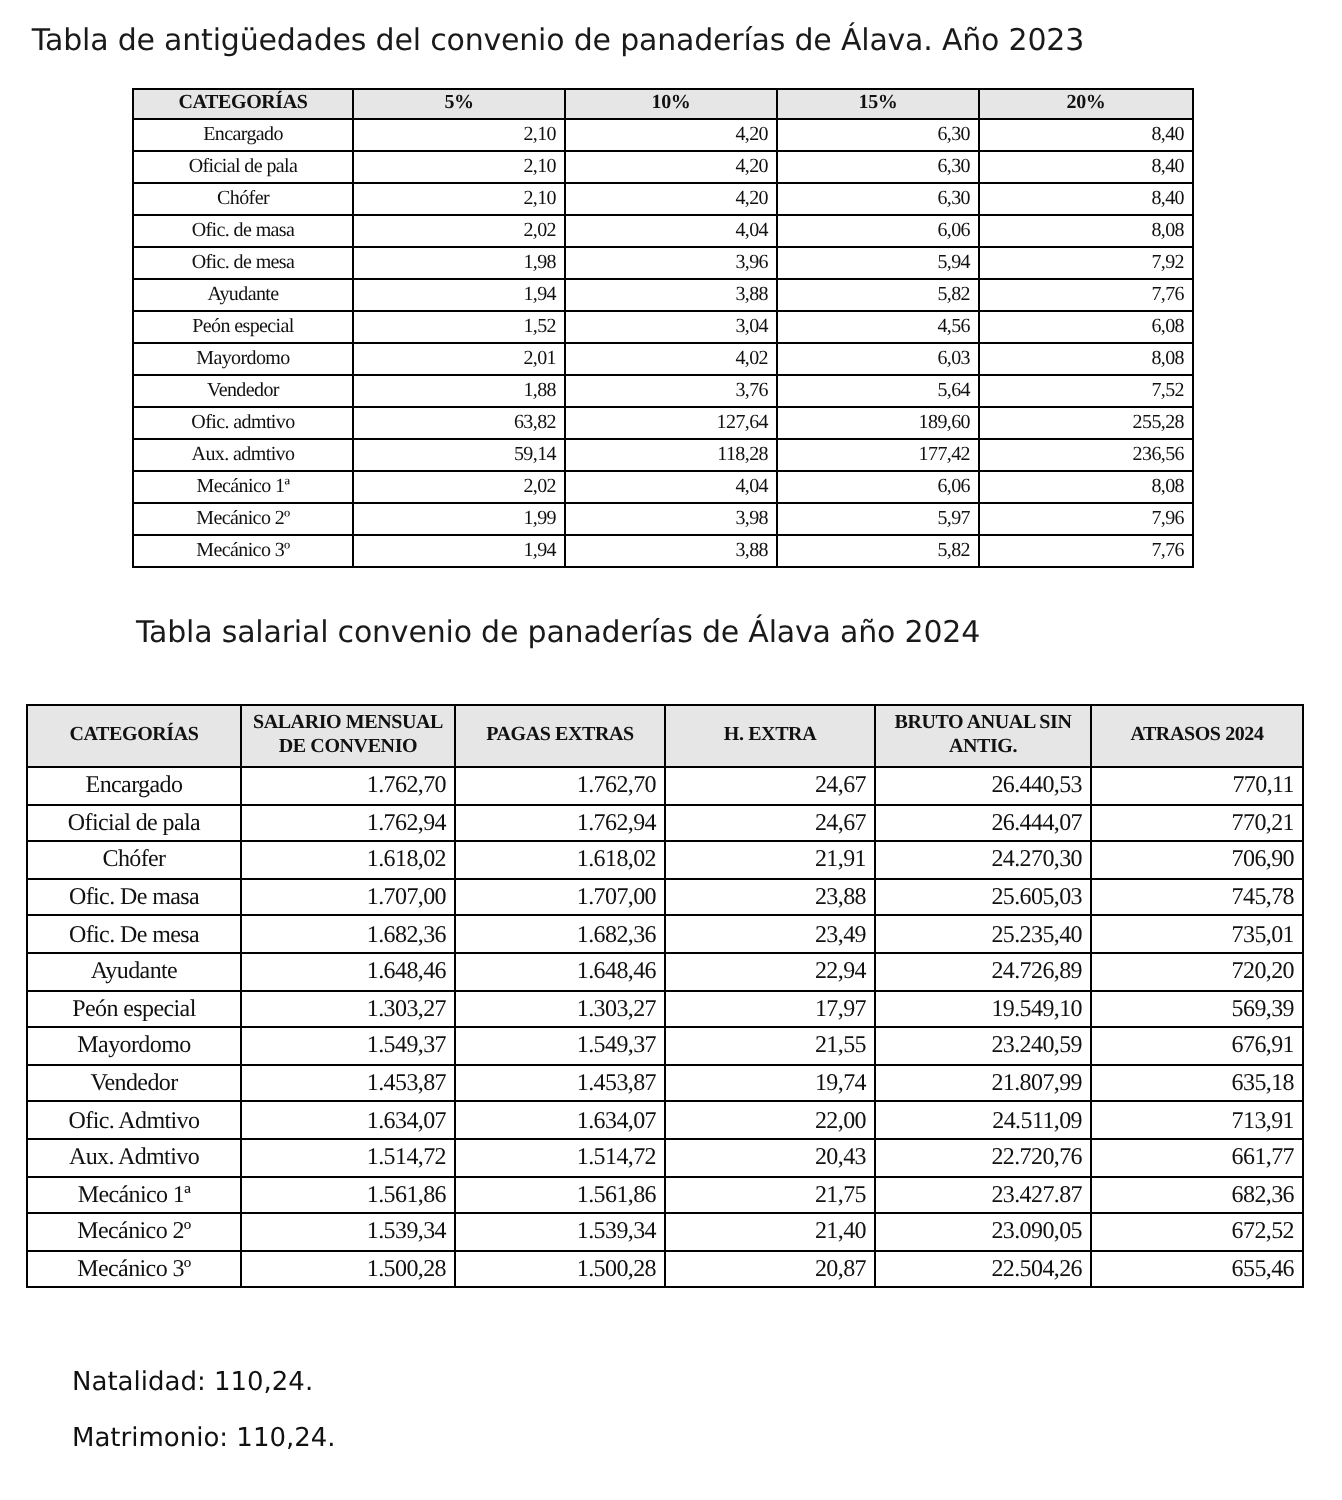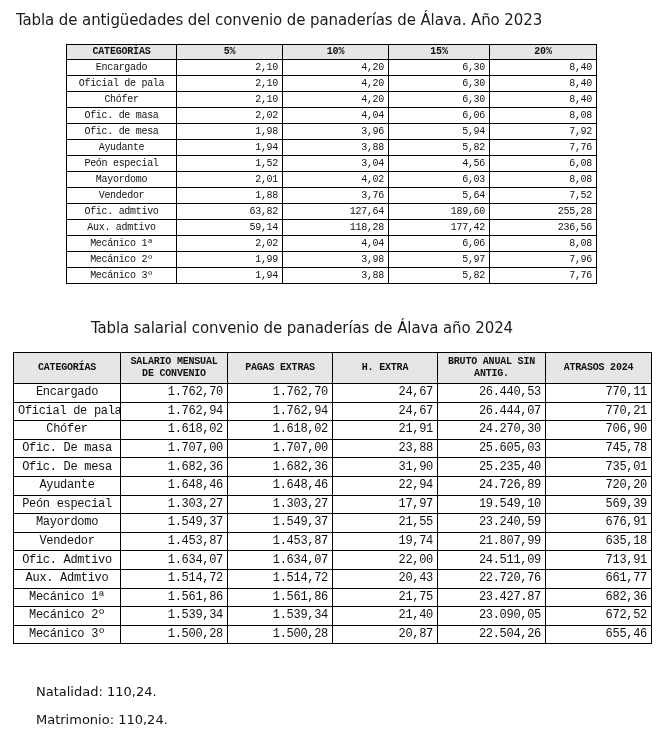--- a/index.html
+++ b/index.html
@@ -1,20 +1,20 @@
 <!DOCTYPE html>
 <html><head>
 <meta charset="utf-8">
 <style>
   html, body { margin: 0; padding: 0; background: #ffffff; }
   body { width: 671px; height: 750px; position: relative; overflow: hidden; font-family: "Liberation Sans", sans-serif; color: #111; }
   .title { position: absolute; left: 0; width: 558px; text-align: center; font-family: "DejaVu Sans", sans-serif; color: #1a1a1a; }
   #t1-title { top: 11px; font-size: 15px; letter-spacing: -0.1px; }
-  #t2-title { top: 319px; font-size: 15px; letter-spacing: -0.1px; margin-left: 23px; }
-  table { position: absolute; border-collapse: collapse; font-family: Liberation Mono, monospace; }
+  #t2-title { top: 307px; font-size: 15px; letter-spacing: -0.1px; }
+  table { position: absolute; border-collapse: collapse; font-family: Liberation Serif, serif; }
   td, th { border: 1px solid #000; padding: 0 4px; white-space: nowrap; overflow: hidden; }
   th { background: #e6e6e6; font-weight: bold; text-align: center; color: #111; }
   td.num { text-align: right; }
   td.lbl { text-align: center; }
 
   
   #table1 { left: 66px; top: 44px; width: 530px; table-layout: fixed; }
   #table1 th { height: 14px; font-size: 10px; line-height: 14px; transform-origin: center; letter-spacing: -0.2px; }
   #table1 td { height: 15px; font-size: 10px; line-height: 15px; letter-spacing: -0.3px; }
   #table1 col.c0 { width: 110px; }
@@ -213,21 +213,21 @@
         <td class="num">1.707,00</td>
         <td class="num">1.707,00</td>
         <td class="num">23,88</td>
         <td class="num">25.605,03</td>
         <td class="num">745,78</td>
       </tr>
       <tr>
         <td class="lbl">Ofic. De mesa</td>
         <td class="num">1.682,36</td>
         <td class="num">1.682,36</td>
-        <td class="num">31,90</td>
+        <td class="num">23,49</td>
         <td class="num">25.235,40</td>
         <td class="num">735,01</td>
       </tr>
       <tr>
         <td class="lbl">Ayudante</td>
         <td class="num">1.648,46</td>
         <td class="num">1.648,46</td>
         <td class="num">22,94</td>
         <td class="num">24.726,89</td>
         <td class="num">720,20</td>

